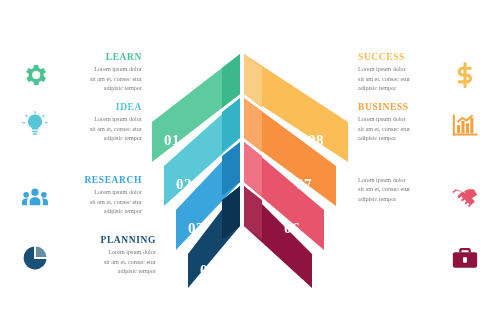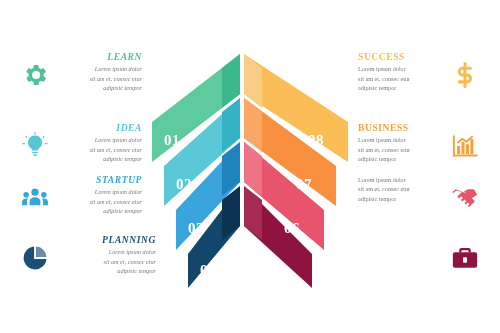--- a/index.html
+++ b/index.html
@@ -11,21 +11,21 @@
   }
   .stage { position:absolute; inset:0; }
 
   
   .item {
     position:absolute;
     display:flex;
     align-items:flex-start;
     gap:6px;
   }
-  .item.left  { left:18px;  flex-direction:row;font-style:italic; }
+  .item.left  { left:18px;  flex-direction:row; }
   .item.right { right:18px; flex-direction:row-reverse; }
 
   .ico {
     width:34px; height:34px;
     flex:0 0 34px;
     display:flex; align-items:center; justify-content:center;
     margin-top:6px;
   }
   .ico svg { width:28px; height:28px; display:block; }
 
@@ -43,21 +43,21 @@
   }
   .body {
     font-family:"Liberation Serif", serif;
     font-size:6.2px;
     line-height:1.5;
     color:#7b7b84;
   }
 
   
   .r1 { top:52px; }
-  .r2 { top:123px; }
+  .r2 { top:102px; }
   .r3 { top:175px; }
   .r4 { top:235px;gap:20px; }
 
   
   .chev { position:absolute; left:140px; top:48px; width:220px; height:240px;text-align:right; }
   .chev svg { width:100%; height:100%; display:block; overflow:visible; }
   .num {
     font-family:"Liberation Serif", serif;
     font-weight:700;
     font-size:15px;
@@ -169,21 +169,21 @@
       <svg viewBox="0 0 24 24" fill="#3aa5dc">
         <circle cx="12" cy="7" r="3.1"></circle>
         <path d="M12 11.3c-2.7 0-4.6 1.5-4.6 3.4v3.5h9.2v-3.5c0-1.9-1.9-3.4-4.6-3.4z"></path>
         <circle cx="4.4" cy="9.3" r="2.4"></circle>
         <path d="M4.4 12.5c-2.1 0-3.5 1.2-3.5 2.7v3h4.3v-3.5c0-.8.3-1.6.9-2.2z"></path>
         <circle cx="19.6" cy="9.3" r="2.4"></circle>
         <path d="M19.6 12.5c2.1 0 3.5 1.2 3.5 2.7v3h-4.3v-3.5c0-.8-.3-1.6-.9-2.2z"></path>
       </svg>
     </span>
     <span class="txt">
-      <span class="head" style="color:#3aa5dc; display:block;">STARTUP</span>
+      <span class="head" style="color:#3aa5dc; display:block;">RESEARCH</span>
       <span class="body" style="display:block;">
         <span style="display:block;">Lorem ipsum dolor</span>
         <span style="display:block;">sit am et, consec etur</span>
         <span style="display:block;">adipisic tempor</span>
       </span>
     </span>
   </div>
 
   <div class="item left r4">
     <span class="ico">

